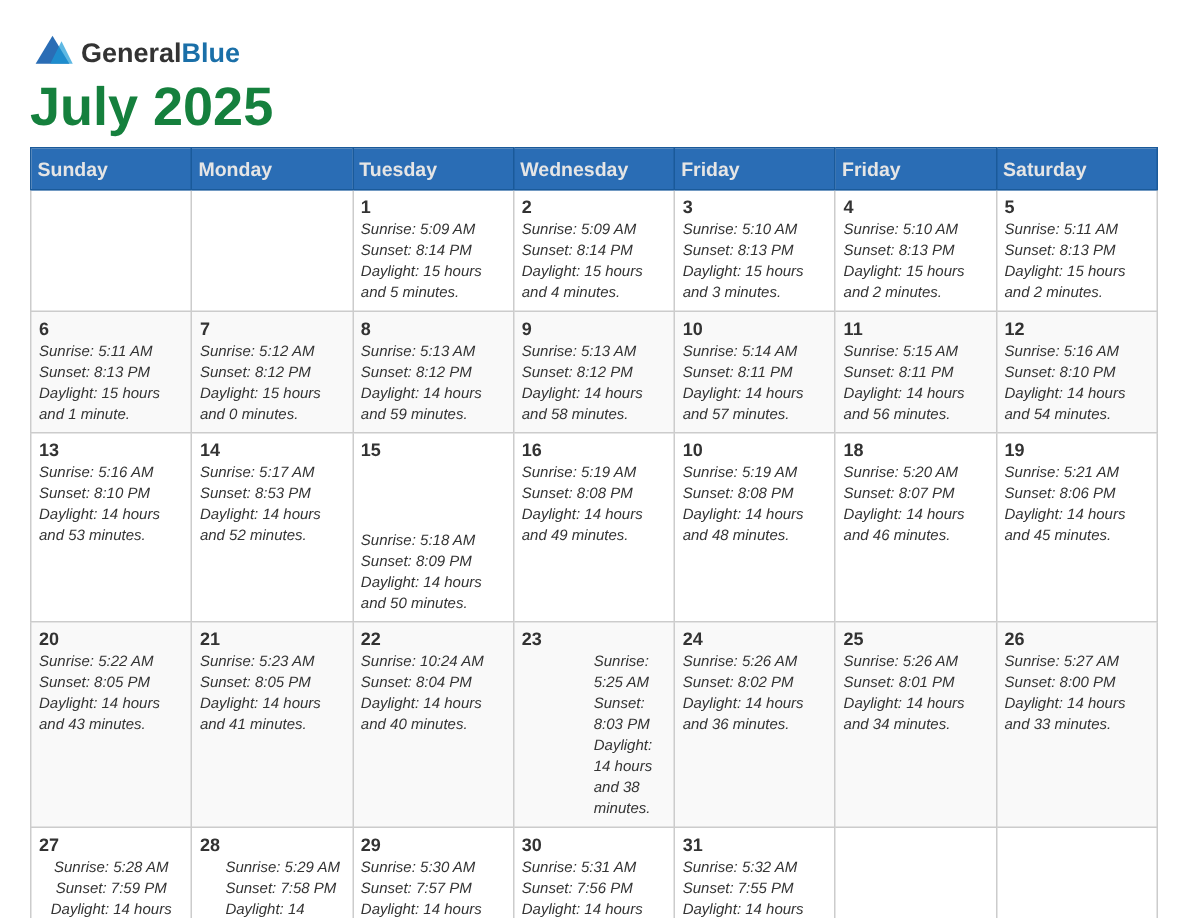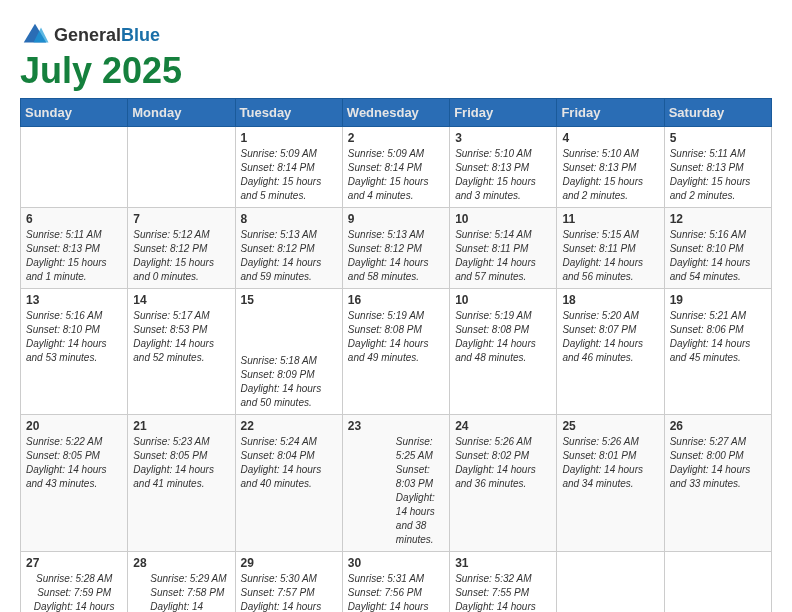--- a/index.html
+++ b/index.html
@@ -255,21 +255,21 @@
 Daylight: 14 hours and 43 minutes.</div>
         </td>
         <td>
           <span class="day-number">21</span>
           <div class="day-info" style="white-space: pre-line;">Sunrise: 5:23 AM
 Sunset: 8:05 PM
 Daylight: 14 hours and 41 minutes.</div>
         </td>
         <td>
           <span class="day-number">22</span>
-          <div class="day-info" style="white-space: pre-line;">Sunrise: 5:24 AM
+          <div class="day-info" style="white-space: pre-line;">Sunrise: 10:24 AM
 Sunset: 8:04 PM
 Daylight: 14 hours and 40 minutes.</div>
         </td>
         <td>
           <span class="day-number">23</span>
           <div class="day-info" style="white-space: pre-line; margin-left: 48px;">Sunrise: 5:25 AM
 Sunset: 8:03 PM
 Daylight: 14 hours and 38 minutes.</div>
         </td>
         <td>

